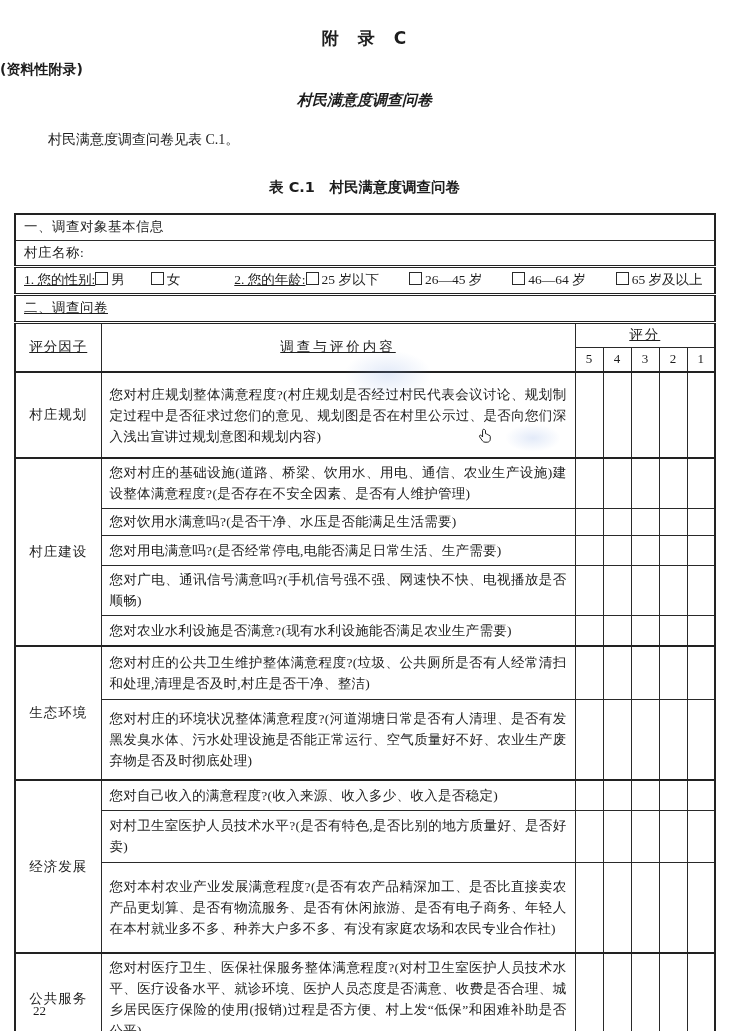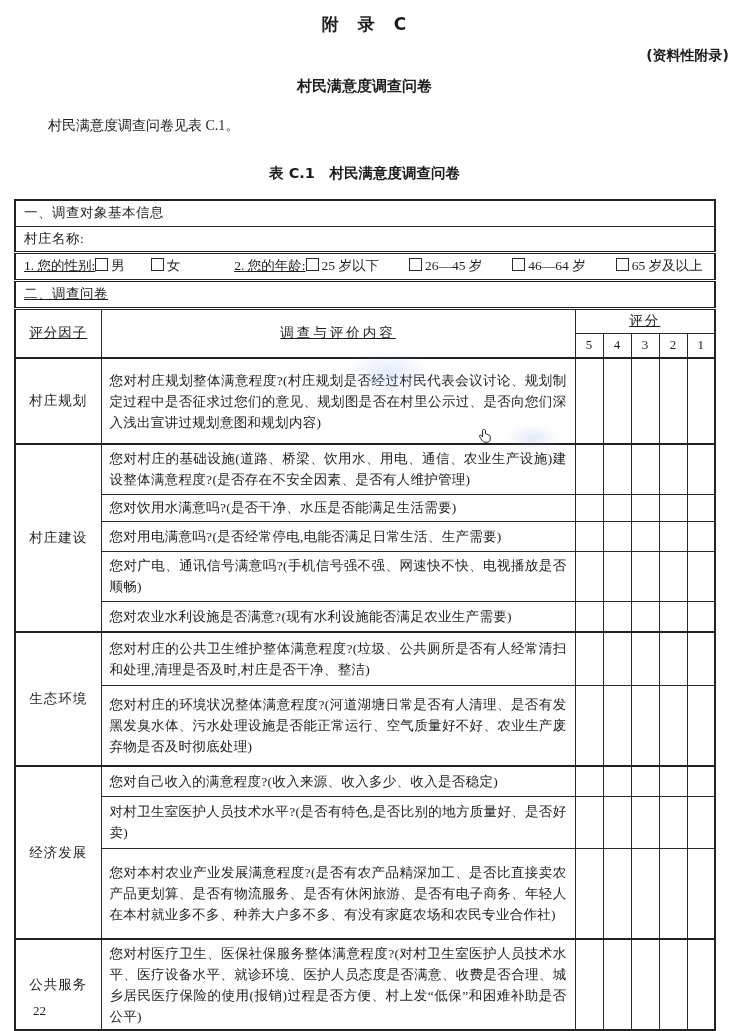--- a/index.html
+++ b/index.html
@@ -6,40 +6,41 @@
   .page {
     position: relative;
     width: 729px;
     height: 1031px;
     background: #ffffff;
     color: #1d1d1d;
     font-family: "Liberation Serif", "DejaVu Serif", serif;
     overflow: hidden;
   }
   .doc-title {
-    padding-top: 13px;
+    padding-top: 27px;
     text-align: center;
     font-family: "DejaVu Sans", "Liberation Sans", sans-serif;
     font-weight: bold;
     font-size: 17px;
     letter-spacing: 1px;
   }
   .doc-subtitle {
     margin-top: 11px;
-    text-align: right;
+    text-align: left;
     font-family: "DejaVu Sans", "Liberation Sans", sans-serif;
     font-weight: bold;
     font-size: 14px;
   }
   .doc-heading {
     margin-top: 12px;
     text-align: center;
     font-family: "DejaVu Sans", "Liberation Sans", sans-serif;
     font-weight: bold;
     font-size: 15px;
+    font-style: italic;
   }
   .intro {
     margin: 21px 14px 0 14px;
     padding-left: 34px;
     font-size: 14px;
   }
   .table-caption {
     margin-top: 29px;
     text-align: center;
     font-family: "DejaVu Sans", "Liberation Sans", sans-serif;

